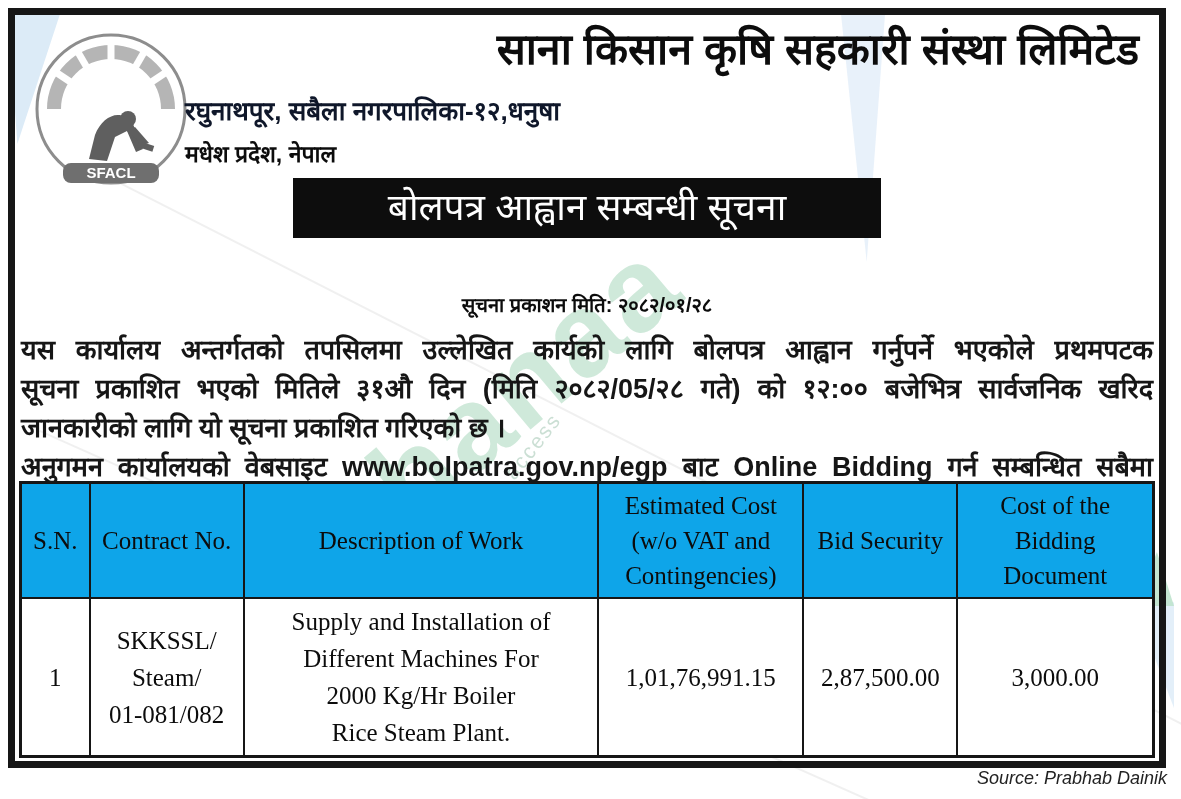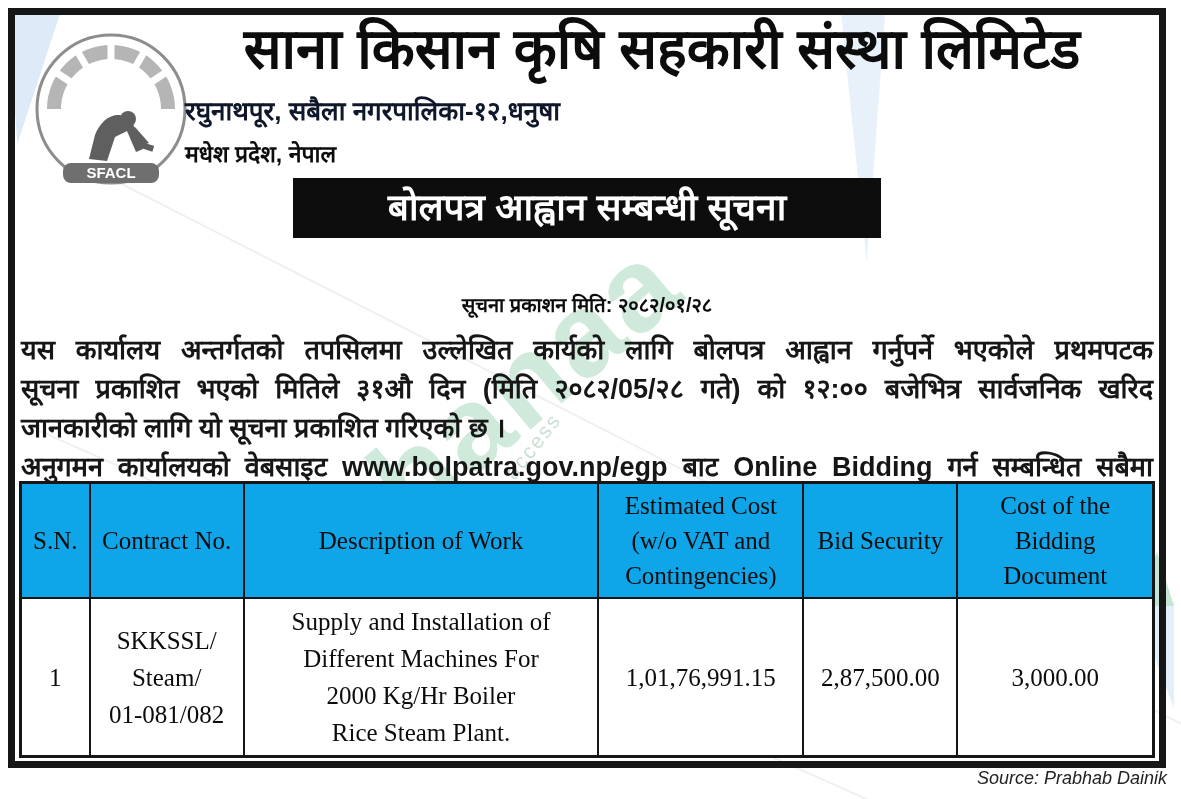--- a/index.html
+++ b/index.html
@@ -35,35 +35,35 @@
   .wm-line1{left:120px;top:182px;width:1250px;transform:rotate(27deg);}
   .wm-line2{left:40px;top:430px;width:1250px;transform:rotate(24deg);}
   
   .frame{
     position:absolute;left:8px;top:8px;width:1144px;height:746px;
     border:7px solid #161616;background:transparent;z-index:1;
   }
   
   .logo{position:absolute;left:16px;top:12px;width:160px;height:165px;}
   .org-name{
-    position:absolute;left:170px;right:20px;top:6px;text-align:center;
-    font-size:56px;font-weight:bold;color:#0c0c0c;line-height:56px;
+    position:absolute;left:170px;right:20px;top:6px;text-align:right;
+    font-size:43px;font-weight:bold;color:#0c0c0c;line-height:56px;
   }
   .org-address{
     position:absolute;left:170px;right:20px;top:76px;text-align:left;
     font-size:26px;font-weight:bold;color:#0f172a;line-height:40px;
   }
   .org-province{
     position:absolute;left:170px;right:20px;top:122px;text-align:left;
     font-size:23px;font-weight:bold;color:#0c0c0c;line-height:34px;
   }
   .banner{
     position:absolute;left:50%;top:163px;transform:translateX(-50%);
     min-width:588px;height:60px;background:#0d0d0d;color:#ffffff;
-    font-size:37px;font-weight:bold;text-align:center;line-height:60px;
+    font-size:37px;font-weight:normal;text-align:center;line-height:60px;
     box-sizing:border-box;padding:0 33px;
   }
   .notice-no{
     position:absolute;left:0;right:0;top:238px;text-align:center;
     font-size:23px;font-weight:bold;color:#0c0c0c;
   }
   .pub-date{
     position:absolute;left:0;right:0;top:276px;text-align:center;
     font-size:20px;font-weight:bold;color:#0c0c0c;
   }

